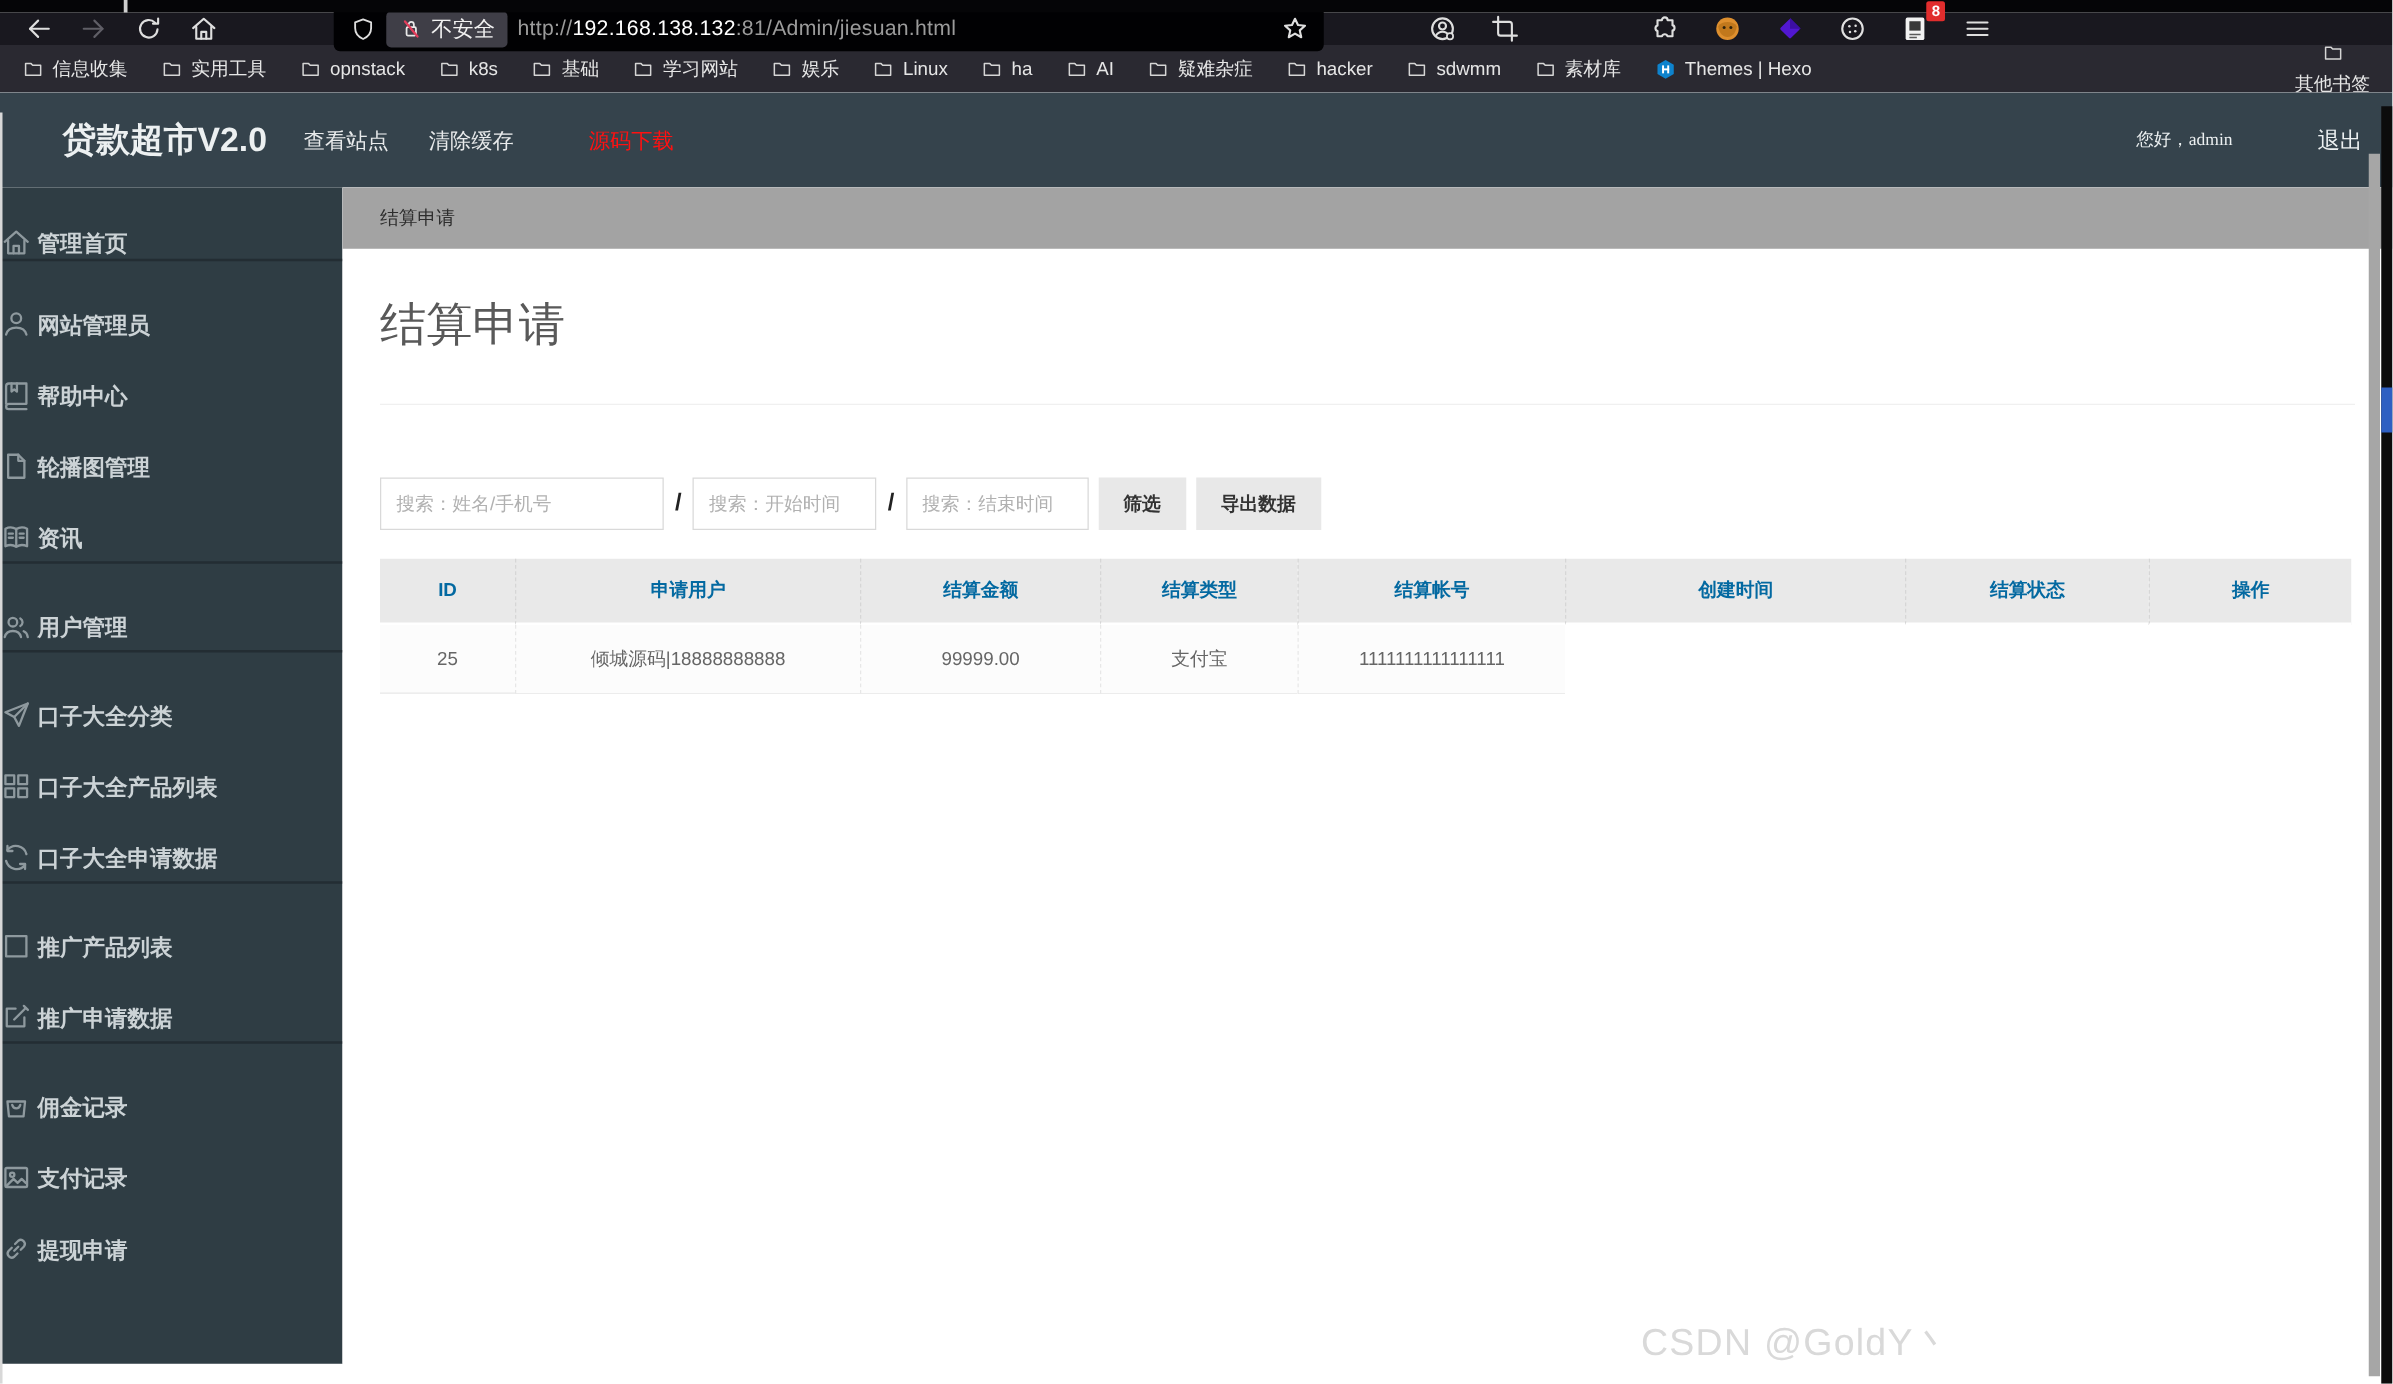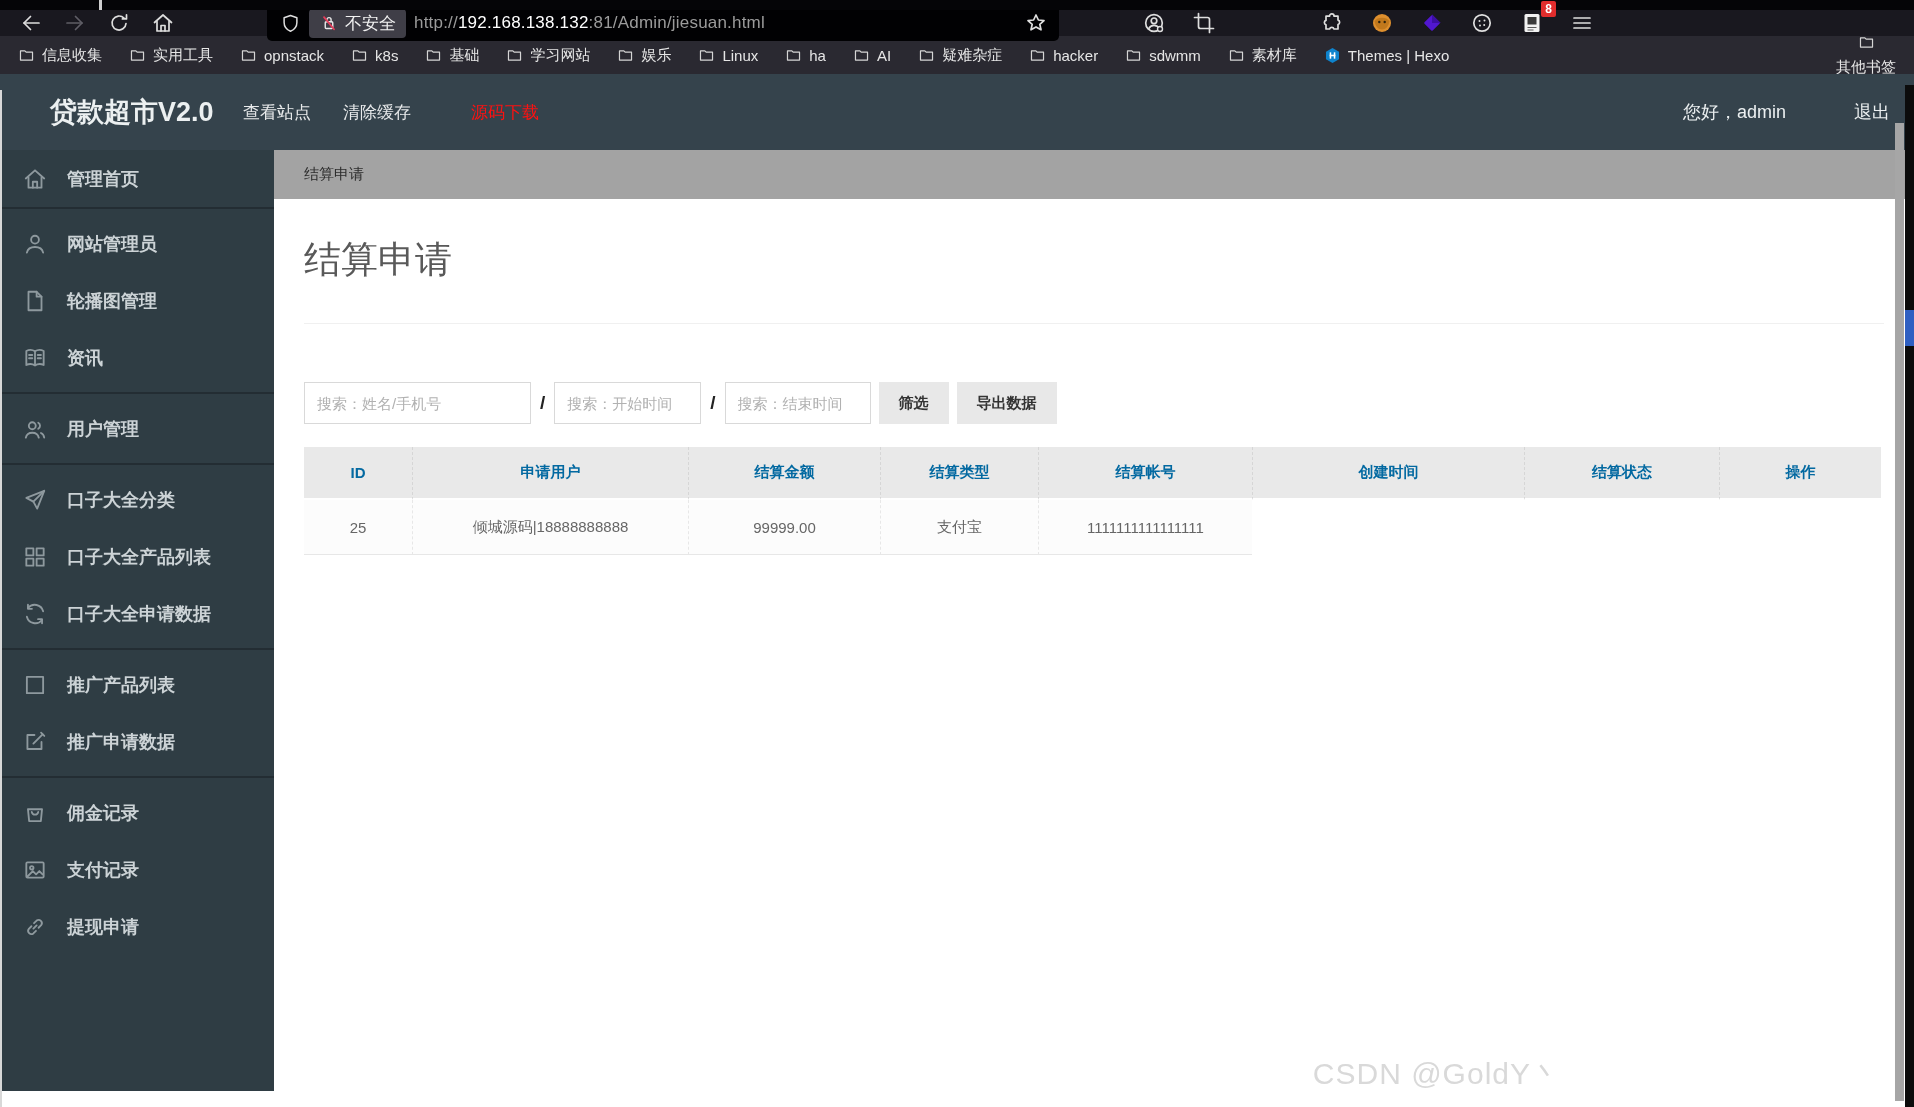--- a/index.html
+++ b/index.html
@@ -34,29 +34,29 @@
   .bookmark.other { margin-left:auto;flex-direction:column; }
 
   
   .admin { position:relative; height:1017px; background:#fff; }
   .admin-header { height:76px; background:#35434c; display:flex; align-items:center; color:#ecf0f1; padding:0 20px 0 50px; }
   .brand { font-size:27px; font-weight:bold; width:193px; white-space:nowrap; }
   .admin-nav { display:flex; gap:32px; font-size:17px; }
   .anav { color:#e8eaeb; cursor:pointer; white-space:nowrap; }
   .anav.red { color:#ff1111;margin-left:28px; }
   .spacer { flex:1; }
-  .greeting { font-size:18px; white-space:nowrap; }
+  .greeting { font-size:14px; white-space:nowrap;font-family:Liberation Serif, serif; }
   .logout { font-size:18px; margin-left:68px; margin-right:4px; cursor:pointer; white-space:nowrap; }
 
   .admin-body { display:flex; height:941px; }
   .sidebar { width:274px; background:#2f3d44; flex:none; }
   .side-group { padding:6px 0; border-bottom:2px solid #232d33; }
   .side-group:first-child { padding:0; }
   .side-group:last-child { border-bottom:none; }
-  .side-item { height:57px; display:flex; align-items:center; padding-left:22px; gap:19px; color:#ccd3d6; font-size:18px; font-weight:600; cursor:pointer; }
+  .side-item { height:57px; display:flex; align-items:flex-end; gap:4px; color:#ccd3d6; font-size:18px; font-weight:600; cursor:pointer; }
   .side-ic { width:26px; height:26px; display:inline-flex; color:#8e999e; flex:none; }
   .side-ic svg { width:26px; height:26px; }
 
   .main { flex:1; display:flex; flex-direction:column; background:#fff; min-width:0; }
   .breadcrumb { height:49px; background:#a3a3a3; display:flex; align-items:center; padding-left:30px; font-size:15px; color:#2d2d2d; flex:none; }
   .content { flex:1; }
   .page-head { margin:0 30px; padding:36px 0 38px; border-bottom:1px solid #f0f0f0; }
   .page-title { font-size:37px; color:#595959; font-weight:400; }
   .search-row { margin:58px 30px 0; display:flex; align-items:center; }
   .search-row input { height:42px; border:1px solid #d9d9d9; padding:0 12px; font-size:15px; color:#333; background:#fff; outline:none; font-family:inherit; }
@@ -370,20 +370,29 @@
           </div>
           <div class="side-group">
             <div class="side-item">
               <span class="side-ic">
                 <svg viewBox="0 0 24 24" fill="none" stroke="currentColor" stroke-width="1.7" stroke-linecap="round" stroke-linejoin="round">
                   <circle cx="12" cy="8" r="3.6"></circle>
                   <path d="M4.5 20c.8-3.6 4-5.2 7.5-5.2s6.7 1.6 7.5 5.2"></path>
                 </svg>
               </span>
               <span class="side-label">网站管理员</span>
+            </div>
+            <div class="side-item">
+              <span class="side-ic">
+                <svg viewBox="0 0 24 24" fill="none" stroke="currentColor" stroke-width="1.7" stroke-linecap="round" stroke-linejoin="round">
+                  <path d="M4.5 18.5V5.5a2 2 0 0 1 2-2h13v15H6.5a2 2 0 0 0-2 2 2 2 0 0 0 2 2h13"></path>
+                  <path d="M8.5 3.5v6l2-1.6 2 1.6v-6"></path>
+                </svg>
+              </span>
+              <span class="side-label">帮助中心</span>
             </div>
             <div class="side-item">
               <span class="side-ic">
                 <svg viewBox="0 0 24 24" fill="none" stroke="currentColor" stroke-width="1.7" stroke-linecap="round" stroke-linejoin="round">
                   <path d="M6 3.5h7.5L18 8v12.5H6z"></path>
                   <path d="M13.5 3.5V8H18"></path>
                 </svg>
               </span>
               <span class="side-label">轮播图管理</span>
             </div>

